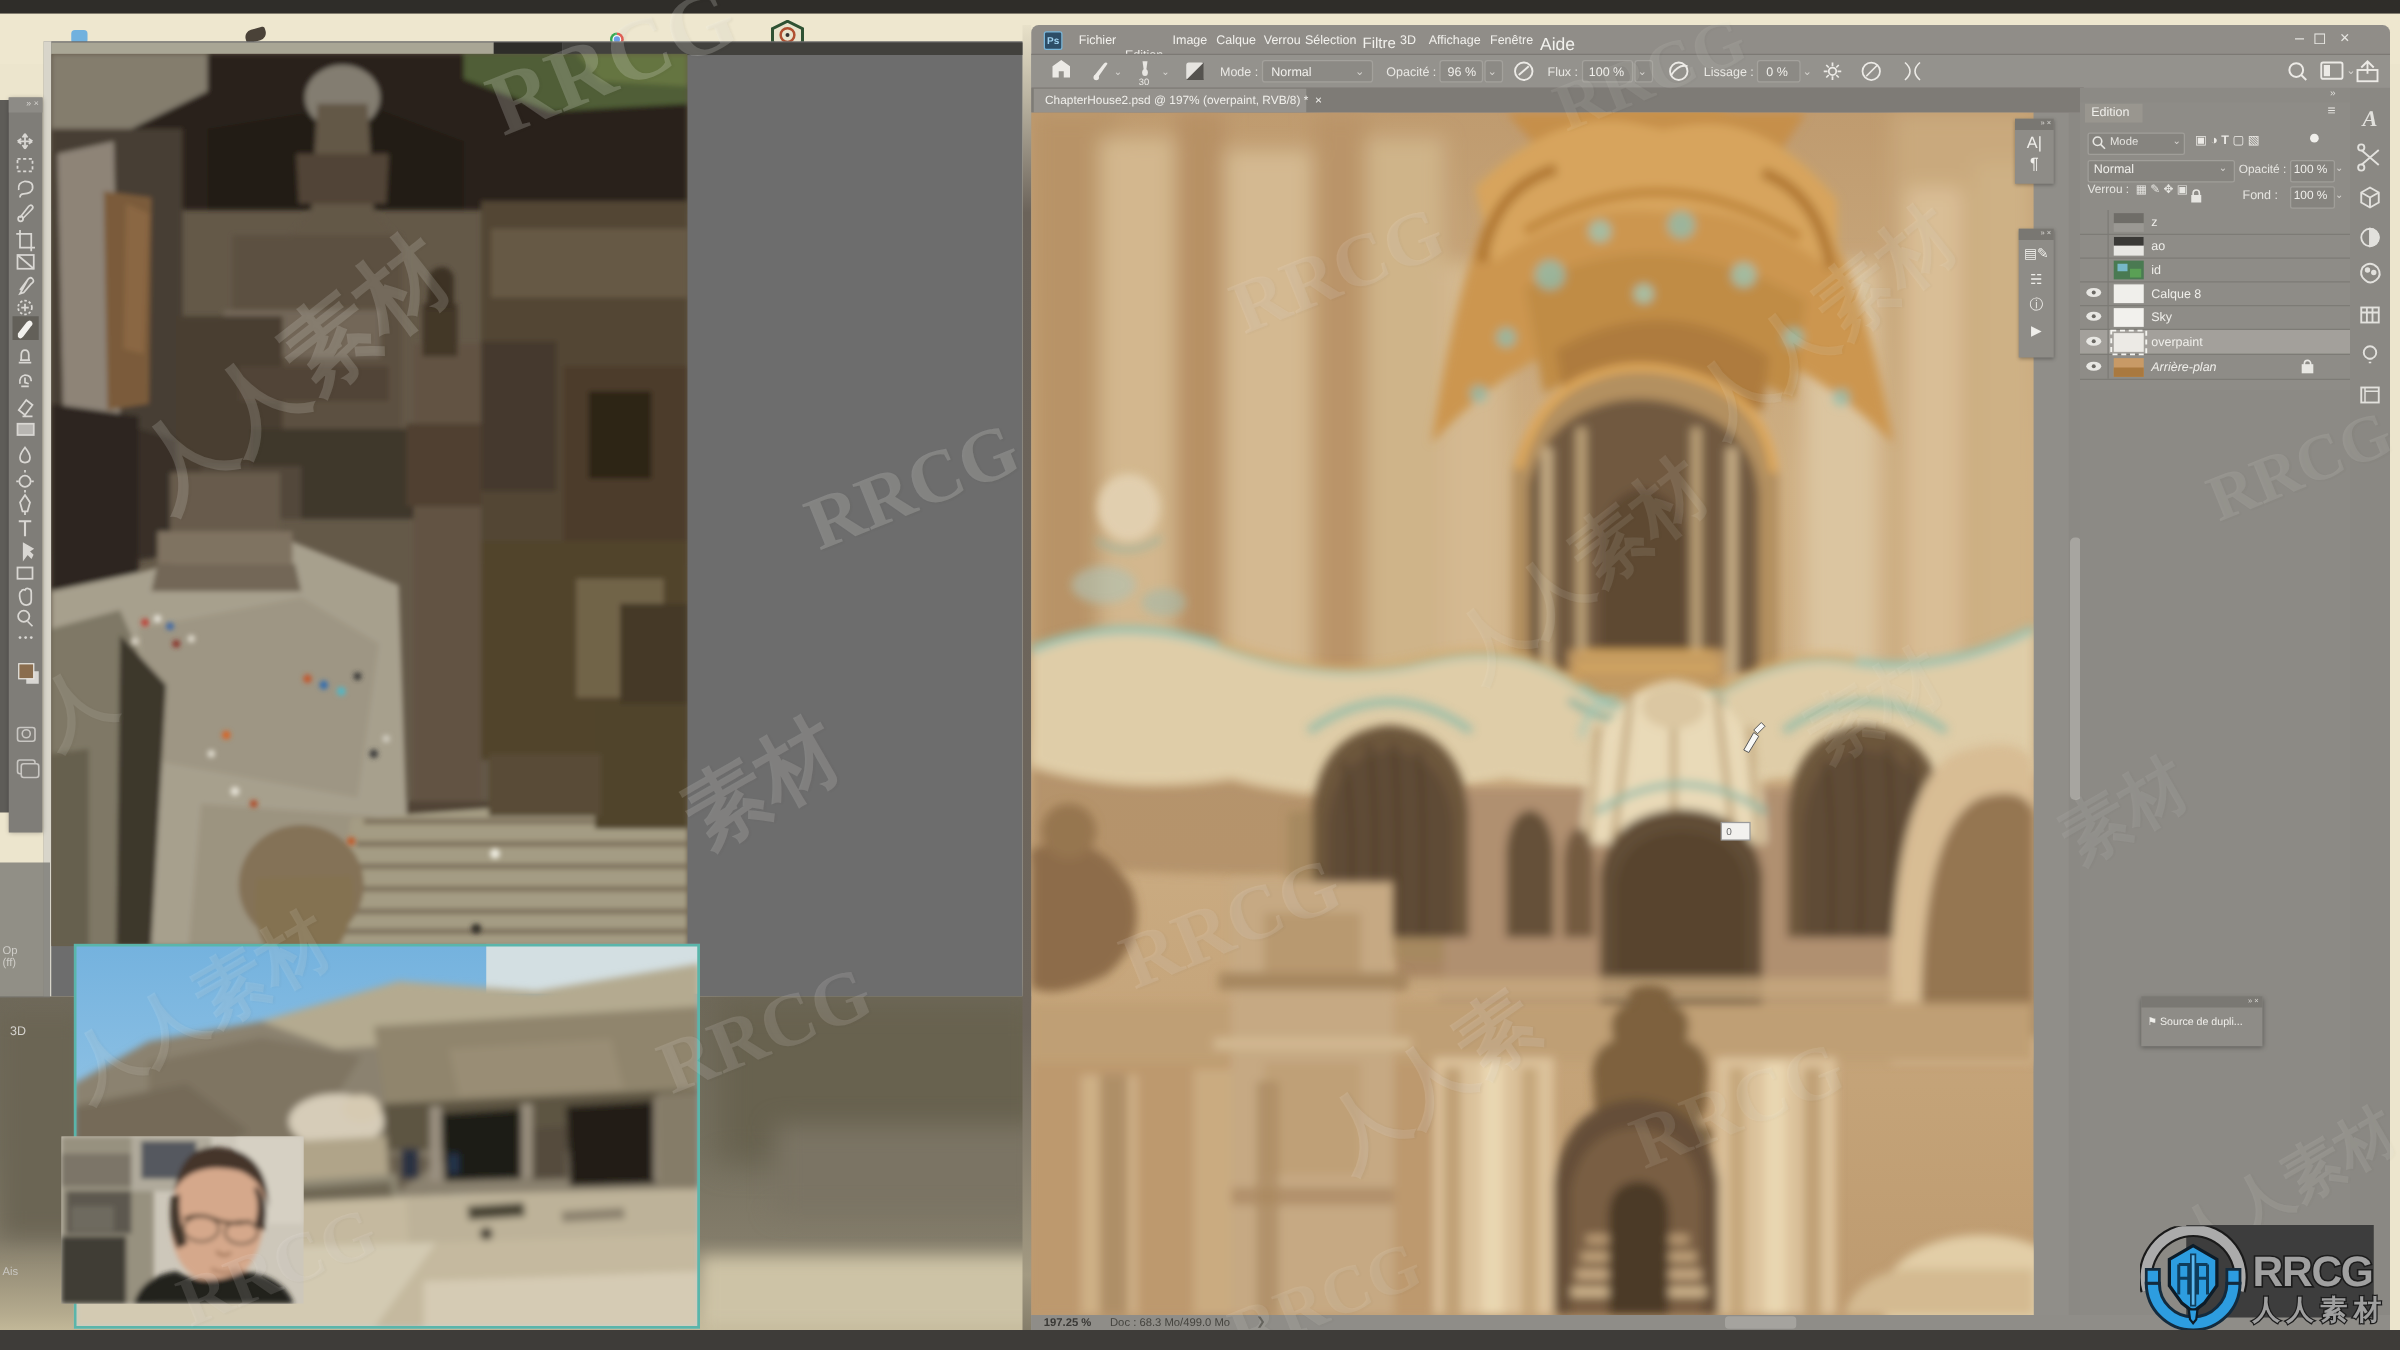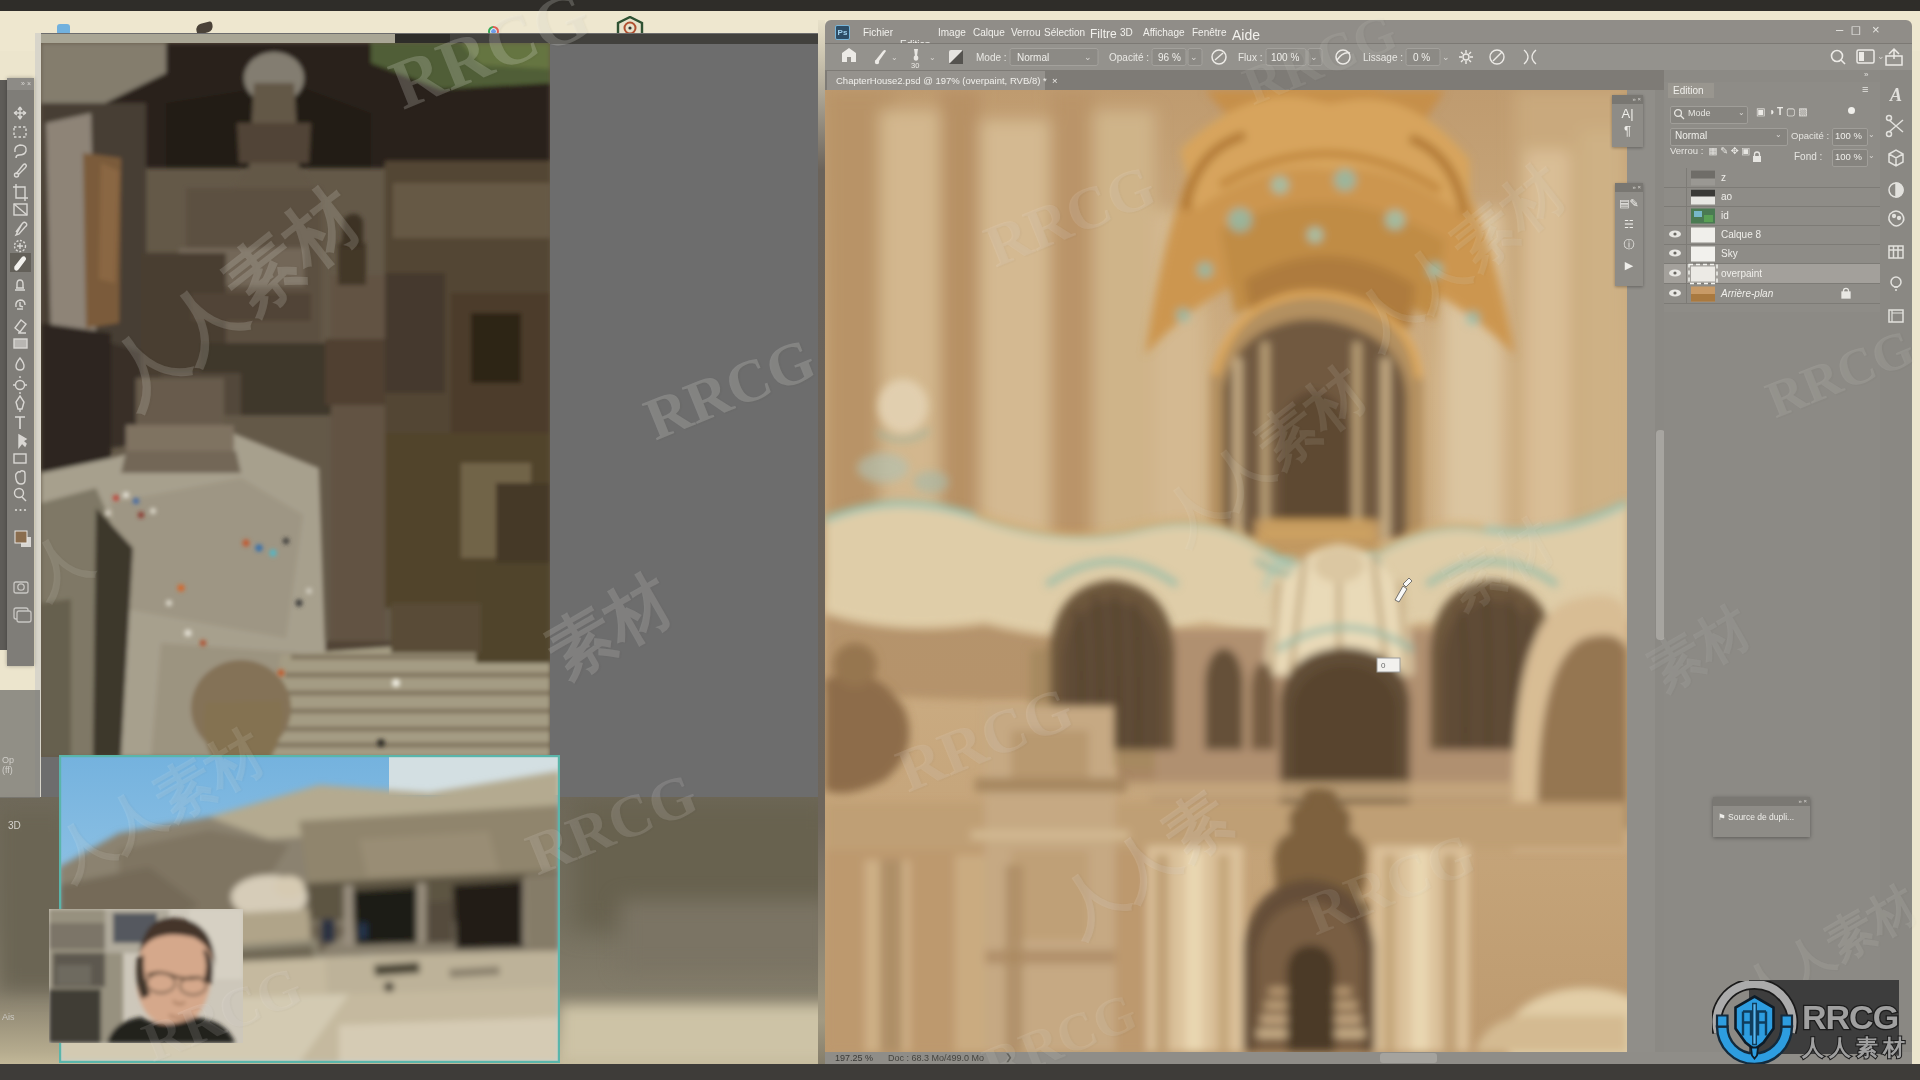--- a/index.html
+++ b/index.html
@@ -692,21 +692,21 @@
     <rect x="9" y="164" width="14" height="12"></rect>
       <path d="M9 168 H23 M13.5 164 V176 M18 164 V176"></path>
     <circle cx="16" cy="200" r="5"></circle>
       <path d="M14 205 H18 M15 208 H17" stroke-width="1.3"></path>
     <rect x="9" y="228" width="14" height="12"></rect>
       <path d="M12 228 V240 M12 231 H23" stroke-width="1.2"></path>
   </g>
 </svg>
 
 <div class="abs" style="left:825px;top:1052px;width:1087px;height:12px;background:#8f8d88"></div>
-<div class="abs txt" style="left:835px;top:1053px;font-size:9px;color:#3a3936;font-weight:normal">197.25 %</div>
+<div class="abs txt" style="left:835px;top:1053px;font-size:9px;color:#3a3936;font-weight:bold">197.25 %</div>
 <div class="abs txt" style="left:888px;top:1053px;font-size:9px;color:#45443f">Doc : 68.3 Mo/499.0 Mo</div>
 <div class="abs txt" style="left:1005px;top:1052px;font-size:9px;color:#55534e">❯</div>
 <div class="abs" style="left:1380px;top:1053px;width:57px;height:10px;background:#a5a39e;border-radius:3px"></div>
 
 <div class="abs" style="left:0;top:0;width:1920px;height:1080px;pointer-events:none" id="wm">
     <div style="position: absolute; left: 340px; top: 10px; width: 300px; text-align: center; font-weight: bold; font-family: &quot;Liberation Serif&quot;, serif; font-size: 70px; color: rgba(245, 243, 238, 0.2); transform: rotate(-22deg); text-shadow: rgba(60, 55, 45, 0.055) 1px 1px 2px;">RRCG</div>
     <div style="position: absolute; left: 85px; top: 248px; width: 300px; text-align: center; font-weight: bold; font-family: &quot;Liberation Serif&quot;, serif; font-size: 74px; color: rgba(245, 243, 238, 0.17); transform: rotate(-38deg); text-shadow: rgba(60, 55, 45, 0.047) 1px 1px 2px;">人人素材</div>
     <div style="position: absolute; left: 580px; top: 355px; width: 300px; text-align: center; font-weight: bold; font-family: &quot;Liberation Serif&quot;, serif; font-size: 60px; color: rgba(245, 243, 238, 0.19); transform: rotate(-22deg); text-shadow: rgba(60, 55, 45, 0.055) 1px 1px 2px;">RRCG</div>
     <div style="position: absolute; left: 920px; top: 182px; width: 300px; text-align: center; font-weight: bold; font-family: &quot;Liberation Serif&quot;, serif; font-size: 60px; color: rgba(245, 243, 238, 0.13); transform: rotate(-22deg); text-shadow: rgba(60, 55, 45, 0.035) 1px 1px 2px;">RRCG</div>
     <div style="position: absolute; left: 1310px; top: 214px; width: 300px; text-align: center; font-weight: bold; font-family: &quot;Liberation Serif&quot;, serif; font-size: 62px; color: rgba(245, 243, 238, 0.11); transform: rotate(-38deg); text-shadow: rgba(60, 55, 45, 0.03) 1px 1px 2px;">人人素材</div>

